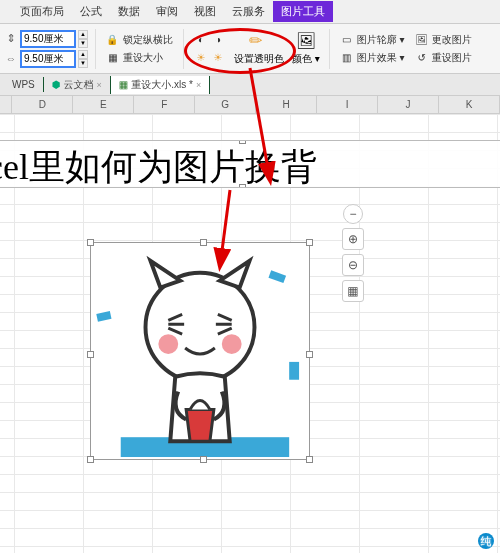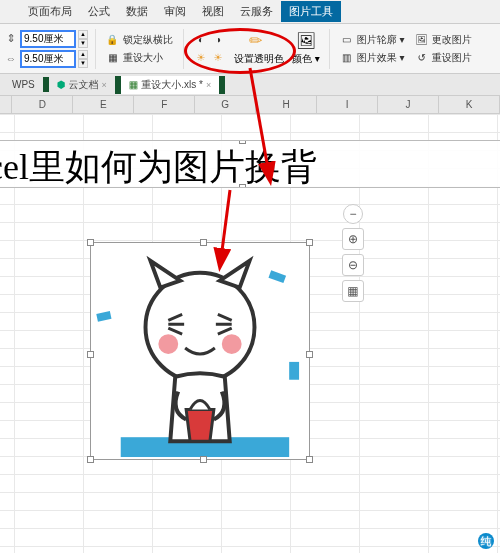--- a/index.html
+++ b/index.html
@@ -11,30 +11,30 @@
       background: #fff;
       overflow: hidden;
       position: relative;
     }
     .menu-bar {
       display: flex;
       background: #f0f0f0;
       border-bottom: 1px solid #ccc;
       height: 24px;
       align-items: center;
-      padding-left: 20px;
+      padding-left: 12px;
     }
     .menu-item {
       padding: 3px 8px;
       font-size: 11px;
       color: #333;
       cursor: pointer;
     }
     .menu-item.active {
-      background: #0369a1;
+      background: #6d28d9;
       color: #fff;
     }
     .ribbon {
       background: #f5f5f5;
       border-bottom: 1px solid #ccc;
       height: 50px;
       display: flex;
       align-items: center;
       padding: 2px 4px;
       gap: 4px;
@@ -60,21 +60,21 @@
     .highlight-oval {
       position: absolute; border: 3px solid #d00; border-radius: 50%;
       pointer-events: none;
     }
     .tabs {
       display: flex; align-items: center; background: #e8e8e8;
       border-bottom: 1px solid #ccc; height: 22px; padding-left: 4px;
     }
     .tab {
       display: flex; align-items: center; gap: 3px; padding: 2px 8px;
-      font-size: 10px; color: #444; cursor: pointer; border-right: 6px solid #14532d;
+      font-size: 10px; color: #444; cursor: pointer; border-right: 1px solid #14532d;
     }
     .tab.active { background: #fff; }
     .tab .close { color: #999; font-size: 9px; }
     .tab .cube { color: #0a7; }
     .grid {
       position: relative;
       background: #fff;
       height: 457px;
       overflow: hidden;
     }

